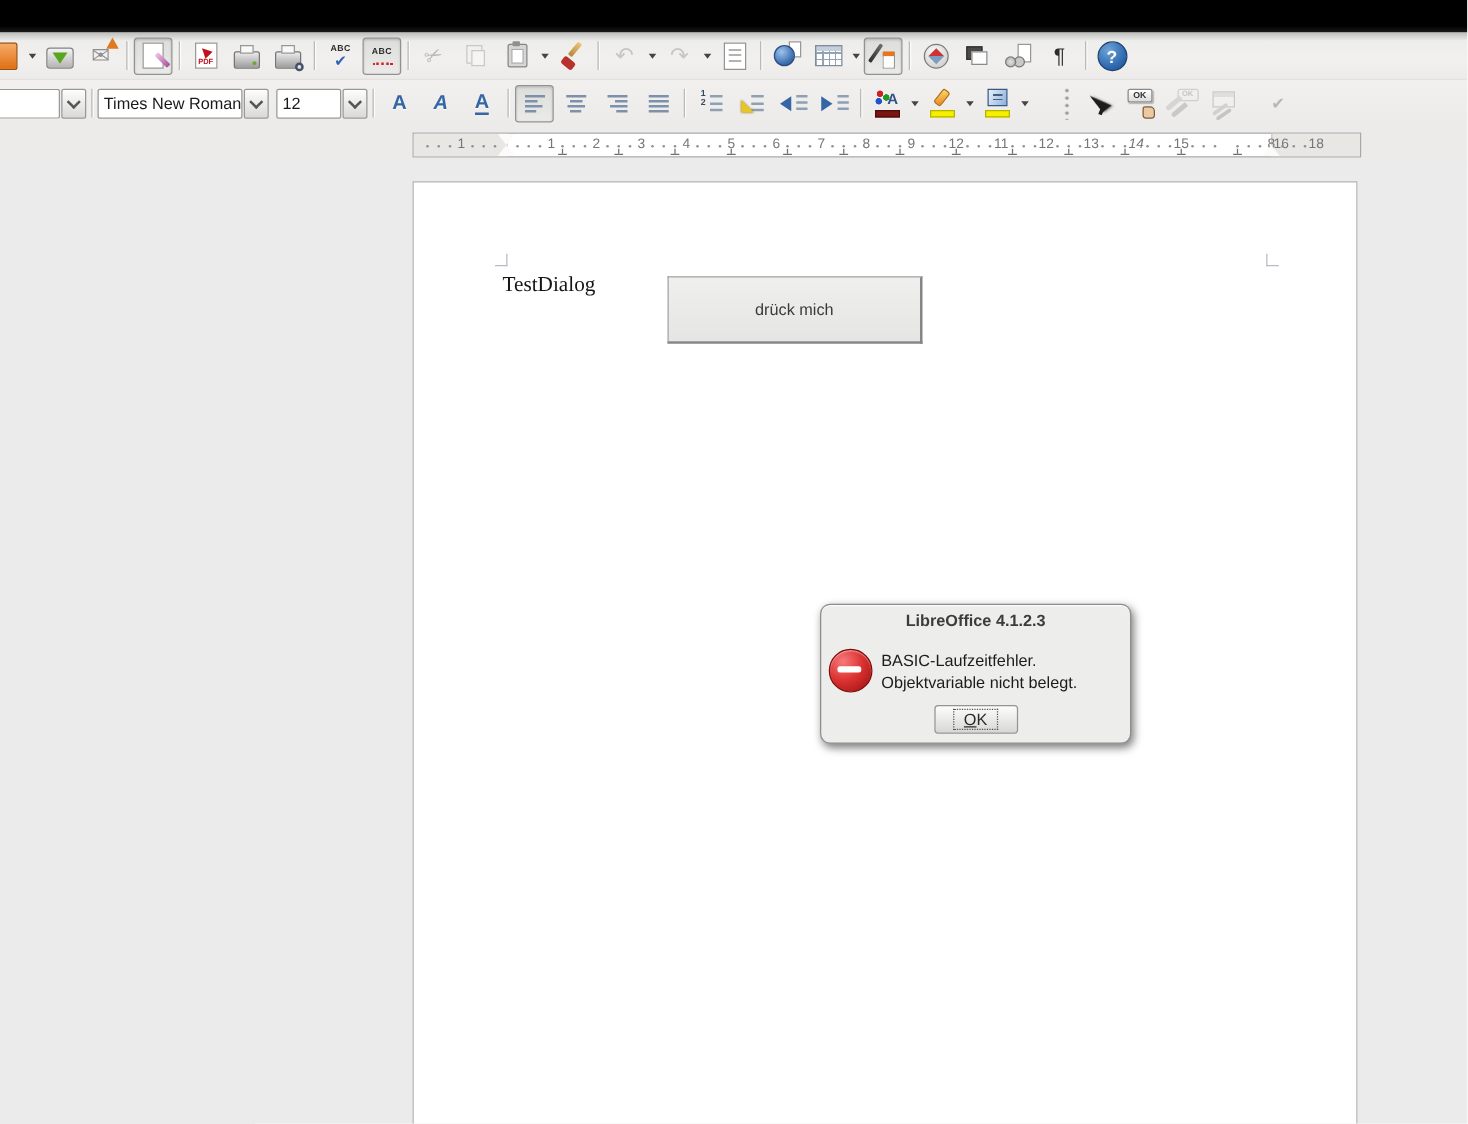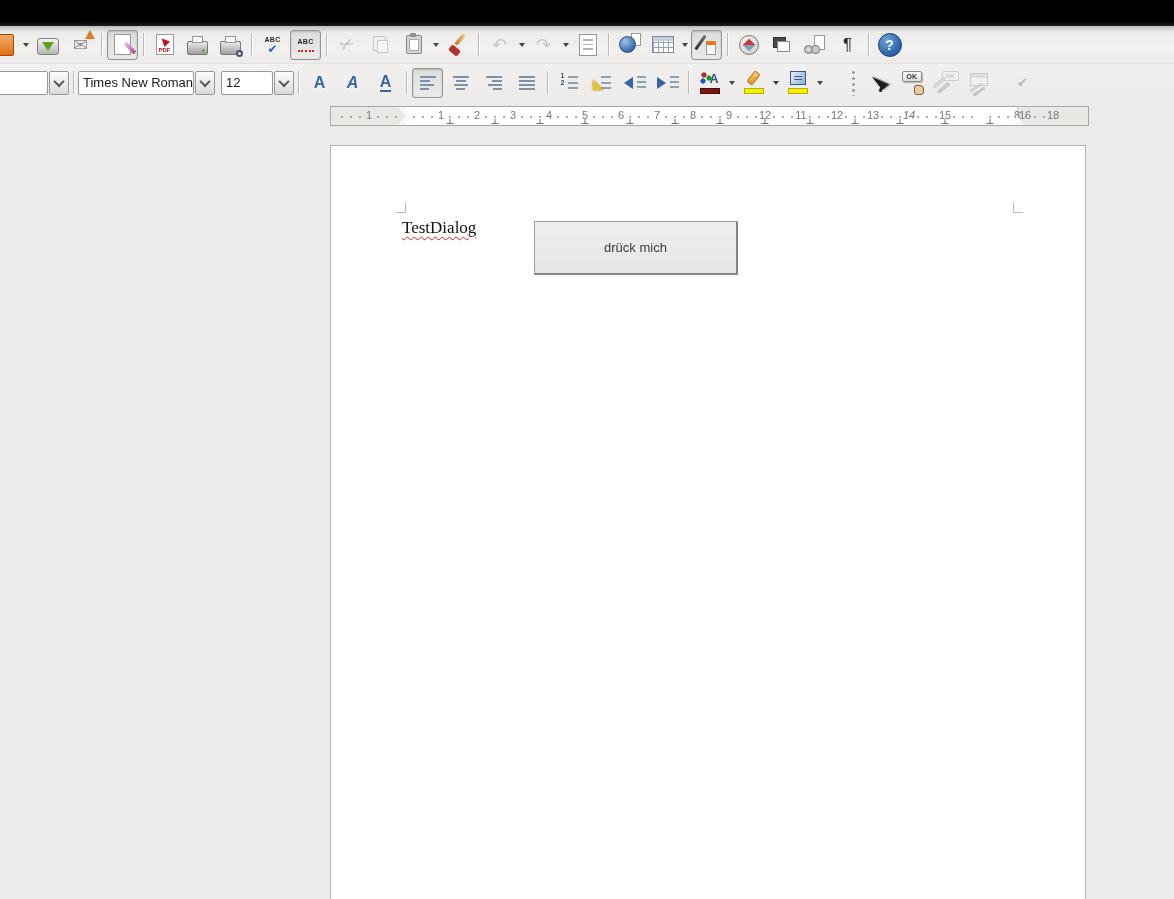--- a/index.html
+++ b/index.html
@@ -161,21 +161,21 @@
   .ind.top{top:0;clip-path:polygon(0 0,100% 0,50% 100%)}
   .ind.bottom{bottom:0;clip-path:polygon(50% 0,100% 100%,0 100%)}
 
   
   .docarea{position:absolute;top:130px;left:0;right:0;bottom:0;background:#ebebeb}
   .page{position:absolute;left:330px;top:15px;width:756px;height:900px;background:#fff;border:1px solid #b3b3b3;box-sizing:border-box}
   .cmark{position:absolute;width:9px;height:9px}
   .cmark.tl{left:65px;top:57px;border-right:1px solid #babac2;border-bottom:1px solid #babac2}
   .cmark.tr{left:682px;top:57px;border-left:1px solid #babac2;border-bottom:1px solid #babac2}
   .doc-heading{position:absolute;left:71px;top:72px;font-family:"Liberation Serif","DejaVu Serif",serif;font-size:17px;color:#141414;
-    text-decoration:underline;text-decoration-style:wavy;text-decoration-color:#dd2222;text-decoration-thickness:1px;text-underline-offset:3px}
+    text-decoration-style:wavy;text-decoration-color:#dd2222;text-decoration-thickness:1px;text-underline-offset:3px}
   .form-button{position:absolute;left:203px;top:75px;width:201px;height:51px;display:flex;align-items:center;justify-content:center;
     background:linear-gradient(#efefee,#e5e5e3);border:1px solid #9f9f9f;border-right:2px solid #868686;border-bottom:2px solid #868686;
     font-size:13px;color:#3a3a3a}
 
   
   .dialog{position:absolute;left:656px;top:483px;width:249px;height:112px;background:#ededeb;border:1px solid #8e8e8e;
     border-radius:8px;box-shadow:2px 3px 7px rgba(0,0,0,.5),inset 0 1px 0 rgba(255,255,255,.8);box-sizing:border-box}
   .dlg-title{height:24px;display:flex;align-items:center;justify-content:center;font-weight:700;font-size:13px;color:#3c3c3c;
     border-radius:8px 8px 0 0}
   .dlg-erricon{position:absolute;left:6px;top:35px;width:33px;height:33px;border-radius:50%;
@@ -603,14 +603,25 @@
     <div class="page">
       <div class="cmark tl"></div>
       <div class="cmark tr"></div>
       <div class="doc-heading">TestDialog</div>
       <div class="form-button">
         <span>drück mich</span>
       </div>
     </div>
   </div>
 
+  <div class="dialog">
+    <div class="dlg-title">LibreOffice 4.1.2.3</div>
+    <div class="dlg-erricon"></div>
+    <div class="dlg-msg">
+      <div>BASIC-Laufzeitfehler.</div>
+      <div>Objektvariable nicht belegt.</div>
+    </div>
+    <div class="dlg-okbtn">
+      <span class="dlg-ok-label">OK</span>
+    </div>
+  </div>
 
 </div>
 
 </body></html>

